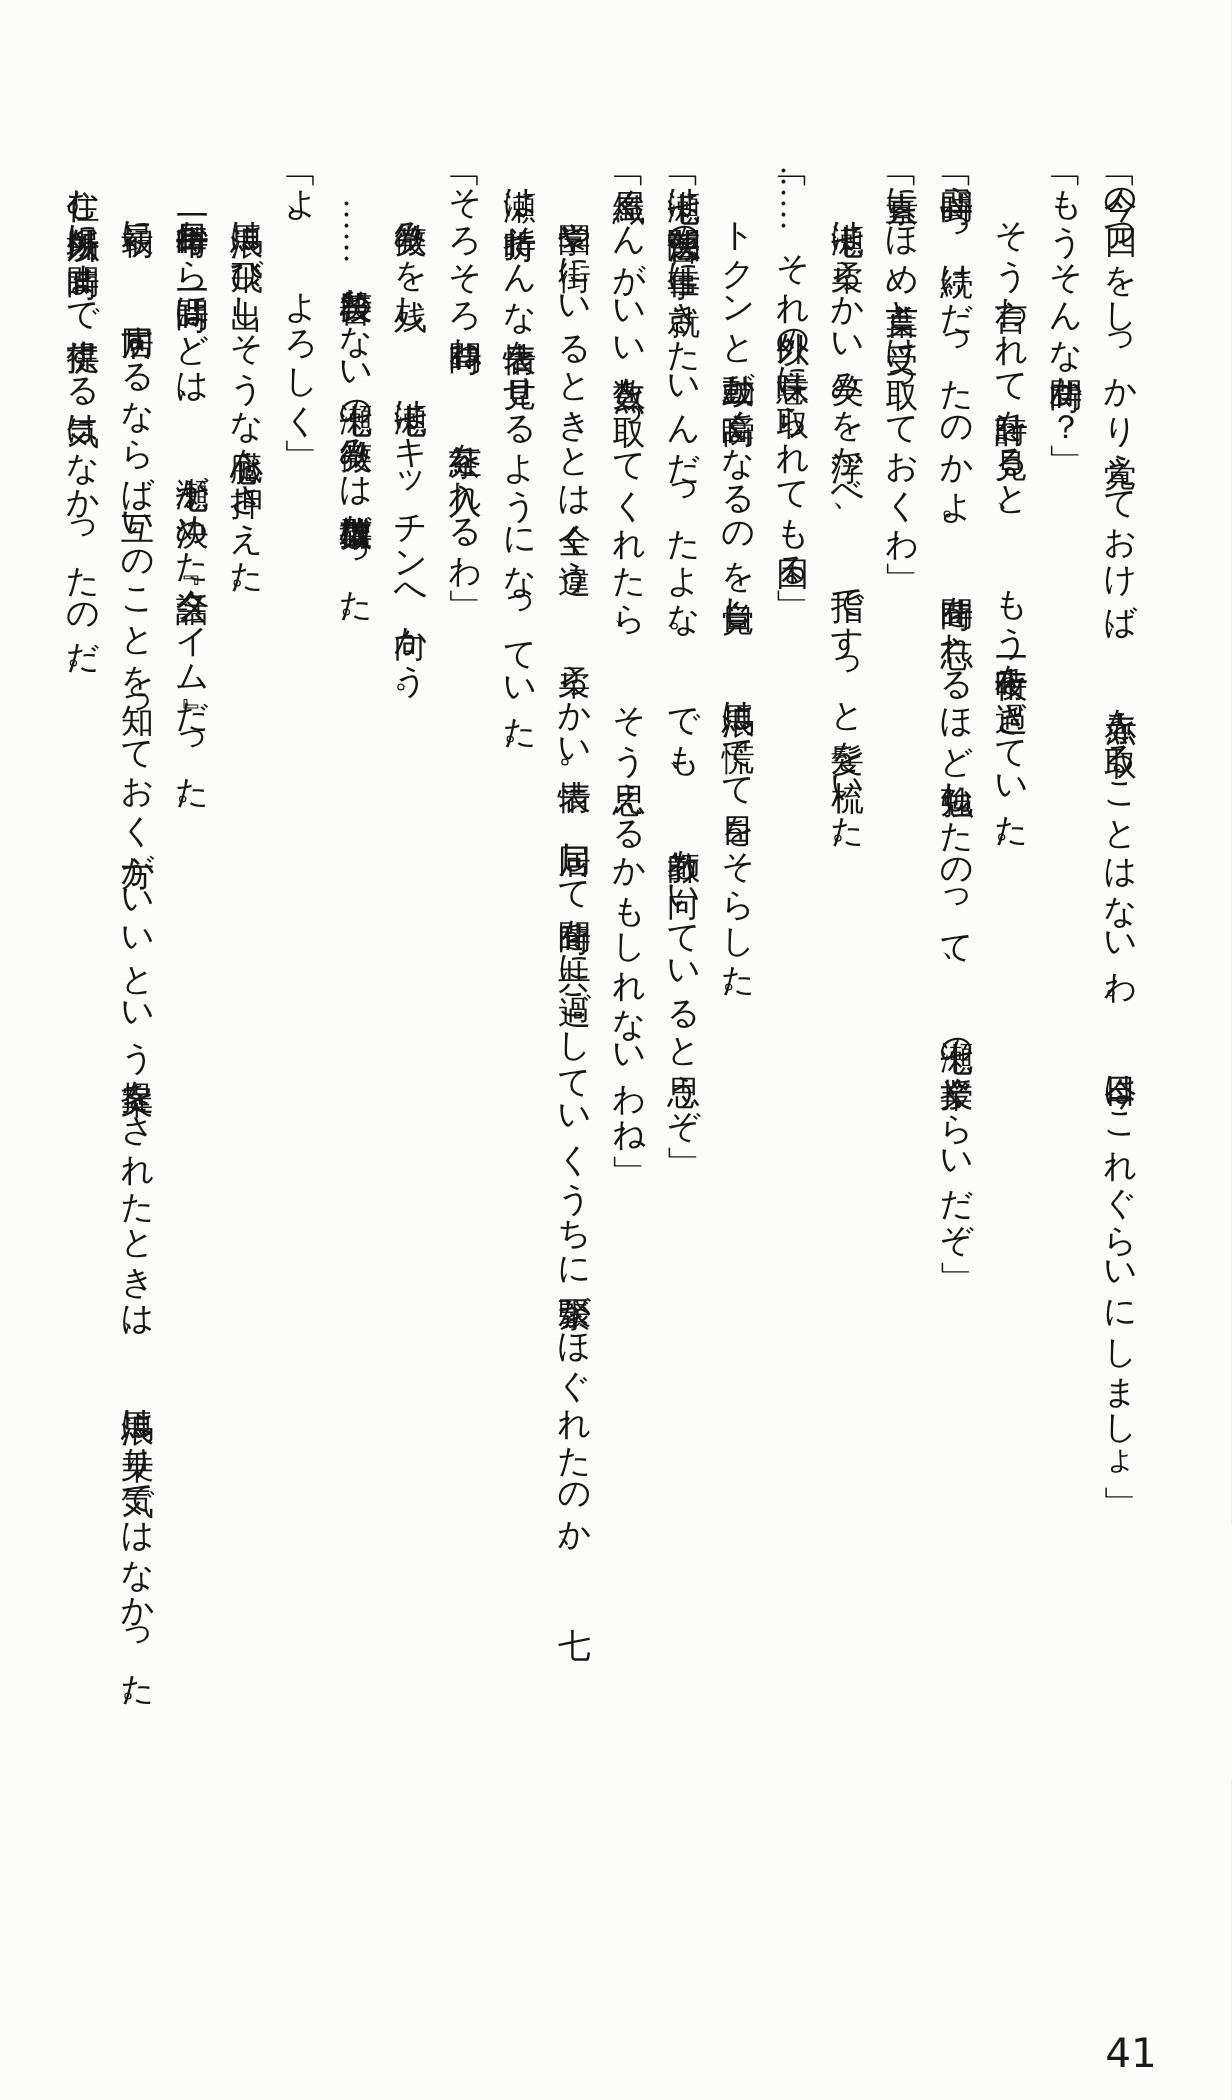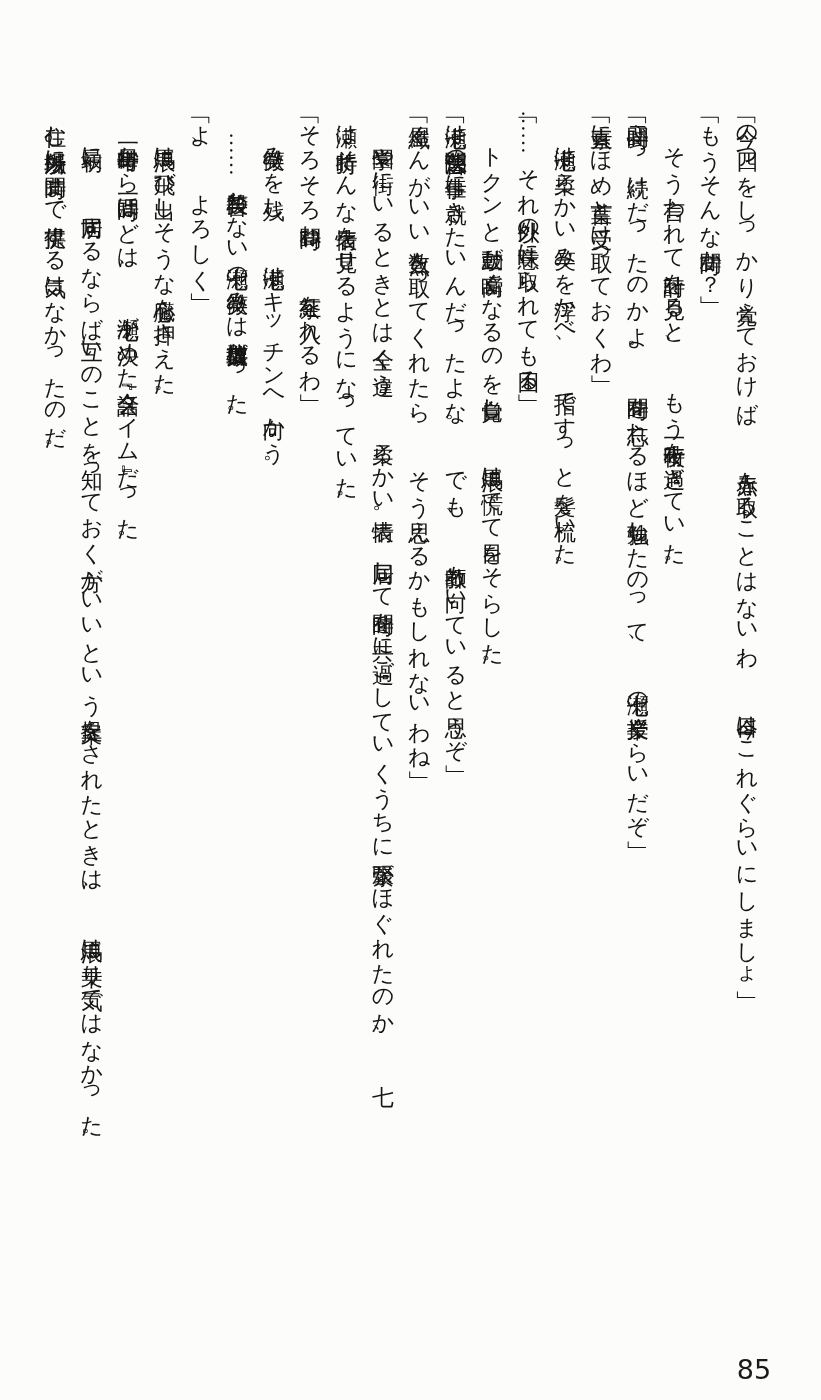--- a/index.html
+++ b/index.html
@@ -63,15 +63,15 @@
     <div class="line">「そろそろ時間ね。　紅茶を入れるわ」</div>
     <div class="line">　微笑みを残し、　七瀬はキッチンへ向かう。</div>
     <div class="line">　……普段笑わない七瀬の微笑みは破壊力抜群だった。</div>
     <div class="line">「よ、　よろしく」</div>
     <div class="line">　浪馬は飛び出しそうな心臓を押さえた。</div>
     <div class="line">　毎日十一時から一時間ほどは、　七瀬が決めた『会話タイム』だった。</div>
     <div class="line">　最初に、　同居するならば互いのことを知っておく方がいいという提案をされたときは、　浪馬は乗り気ではなかった。</div>
     <div class="line">住む場所以外に時間まで提供する気はなかったのだ。</div>
   </div>
 
-  <div class="page-number">85</div>
+  <div class="page-number">41</div>
 
 </div>
 
 </body></html>

